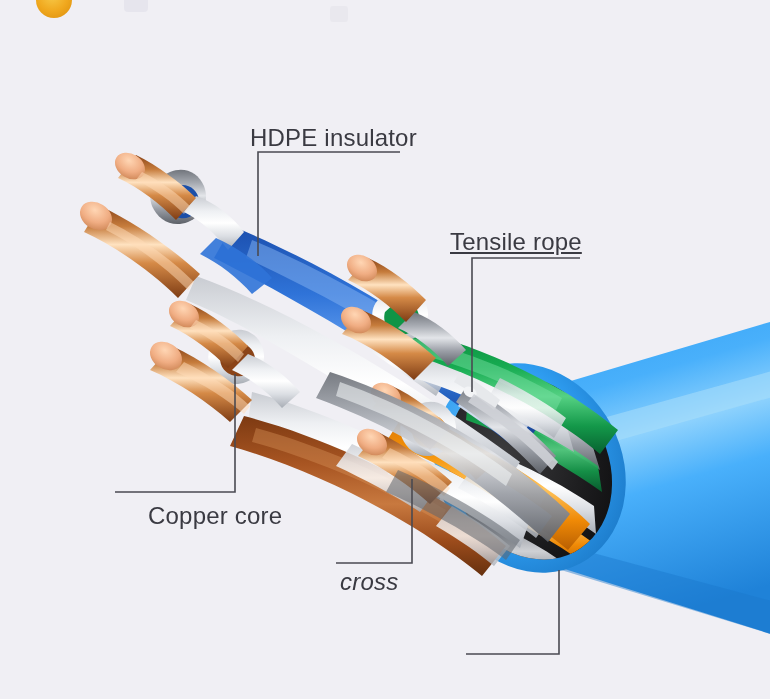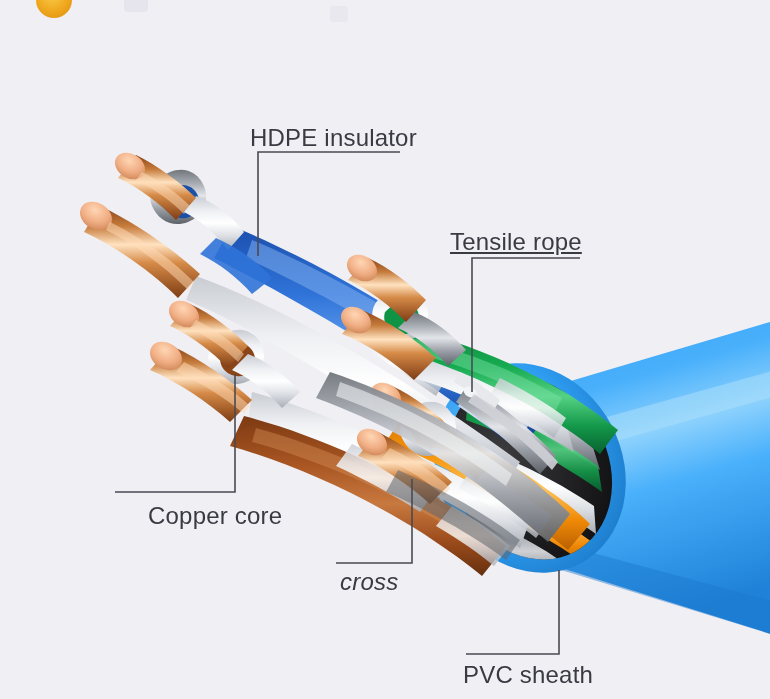--- a/index.html
+++ b/index.html
@@ -273,15 +273,14 @@
   </svg>
 
   <div class="callout-text" id="lbl-hdpe" style="left: 250px; top: 124px;">HDPE insulator</div>
 
   <div class="callout-text" id="lbl-tensile" style="left: 450px; top: 228px; text-decoration: underline;">Tensile rope</div>
 
   <div class="callout-text" id="lbl-copper" style="left: 112px; top: 502px; margin-left: 36px;">Copper core</div>
 
   <div class="callout-text" id="lbl-cross" style="left: 340px; top: 568px; font-style: italic;">cross</div>
 
-  <div class="callout-text" id="lbl-pvc" style="left: 463px; top: 661px;">PVC sheath</div>
 
 </div>
 
 </body></html>

